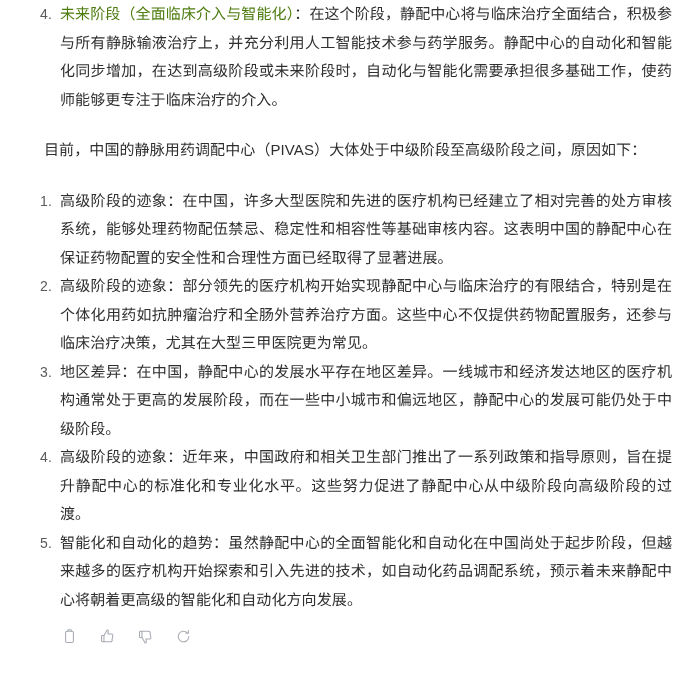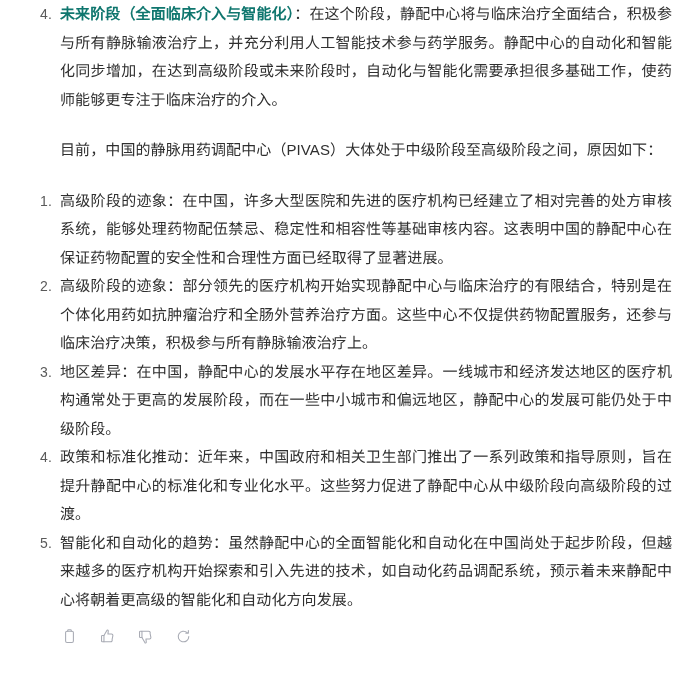--- a/index.html
+++ b/index.html
@@ -52,36 +52,36 @@
     line-height: 28.5px;
     color: #5a5a5a;
     font-family: "Liberation Sans", "DejaVu Sans", sans-serif;
   }
 
   li.item .bodytext {
     display: block;
   }
 
   .strong {
-    font-weight: 700;
-    color: #0f766e;
+    font-weight: 400;
+    color: #4d7c0f;
   }
 
   
   .top-list {
     margin-top: -6px;
   }
   .top-list li.item {
     padding-right: 0;
   }
 
   
   p.para {
     margin: 0;
-    padding-left: 42px;
+    padding-left: 26px;
     padding-right: 0;
     text-indent: 18px;
     font-size: 15px;
     line-height: 28.5px;
     letter-spacing: 0.1px;
     color: #2f2f2f;
     text-align: justify;
     text-justify: inter-ideograph;
   }
 
@@ -139,29 +139,29 @@
 
   <div class="gap-after-para"></div>
 
   <ol class="reason-list">
     <li class="item">
       <span class="marker">1.</span>
       <span class="bodytext">高级阶段的迹象：在中国，许多大型医院和先进的医疗机构已经建立了相对完善的处方审核系统，能够处理药物配伍禁忌、稳定性和相容性等基础审核内容。这表明中国的静配中心在保证药物配置的安全性和合理性方面已经取得了显著进展。</span>
     </li>
     <li class="item">
       <span class="marker">2.</span>
-      <span class="bodytext">高级阶段的迹象：部分领先的医疗机构开始实现静配中心与临床治疗的有限结合，特别是在个体化用药如抗肿瘤治疗和全肠外营养治疗方面。这些中心不仅提供药物配置服务，还参与临床治疗决策，积极参与所有静脉输液治疗上。</span>
+      <span class="bodytext">高级阶段的迹象：部分领先的医疗机构开始实现静配中心与临床治疗的有限结合，特别是在个体化用药如抗肿瘤治疗和全肠外营养治疗方面。这些中心不仅提供药物配置服务，还参与临床治疗决策，尤其在大型三甲医院更为常见。</span>
     </li>
     <li class="item">
       <span class="marker">3.</span>
       <span class="bodytext">地区差异：在中国，静配中心的发展水平存在地区差异。一线城市和经济发达地区的医疗机构通常处于更高的发展阶段，而在一些中小城市和偏远地区，静配中心的发展可能仍处于中级阶段。</span>
     </li>
     <li class="item">
       <span class="marker">4.</span>
-      <span class="bodytext">政策和标准化推动：近年来，中国政府和相关卫生部门推出了一系列政策和指导原则，旨在提升静配中心的标准化和专业化水平。这些努力促进了静配中心从中级阶段向高级阶段的过渡。</span>
+      <span class="bodytext">高级阶段的迹象：近年来，中国政府和相关卫生部门推出了一系列政策和指导原则，旨在提升静配中心的标准化和专业化水平。这些努力促进了静配中心从中级阶段向高级阶段的过渡。</span>
     </li>
     <li class="item">
       <span class="marker">5.</span>
       <span class="bodytext">智能化和自动化的趋势：虽然静配中心的全面智能化和自动化在中国尚处于起步阶段，但越来越多的医疗机构开始探索和引入先进的技术，如自动化药品调配系统，预示着未来静配中心将朝着更高级的智能化和自动化方向发展。</span>
     </li>
   </ol>
 
   <div class="actions">
 
     <button class="action-btn" title="复制">

